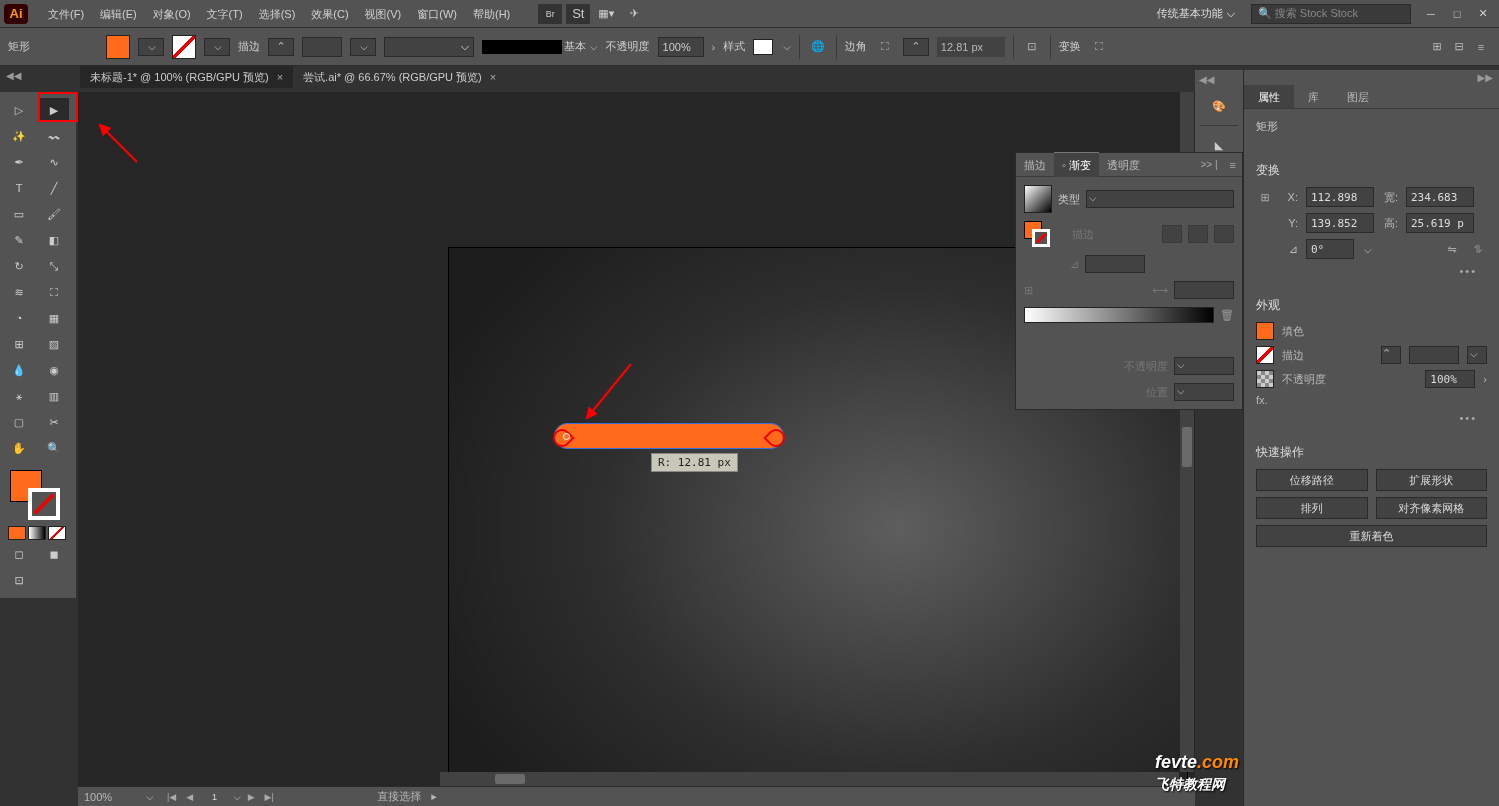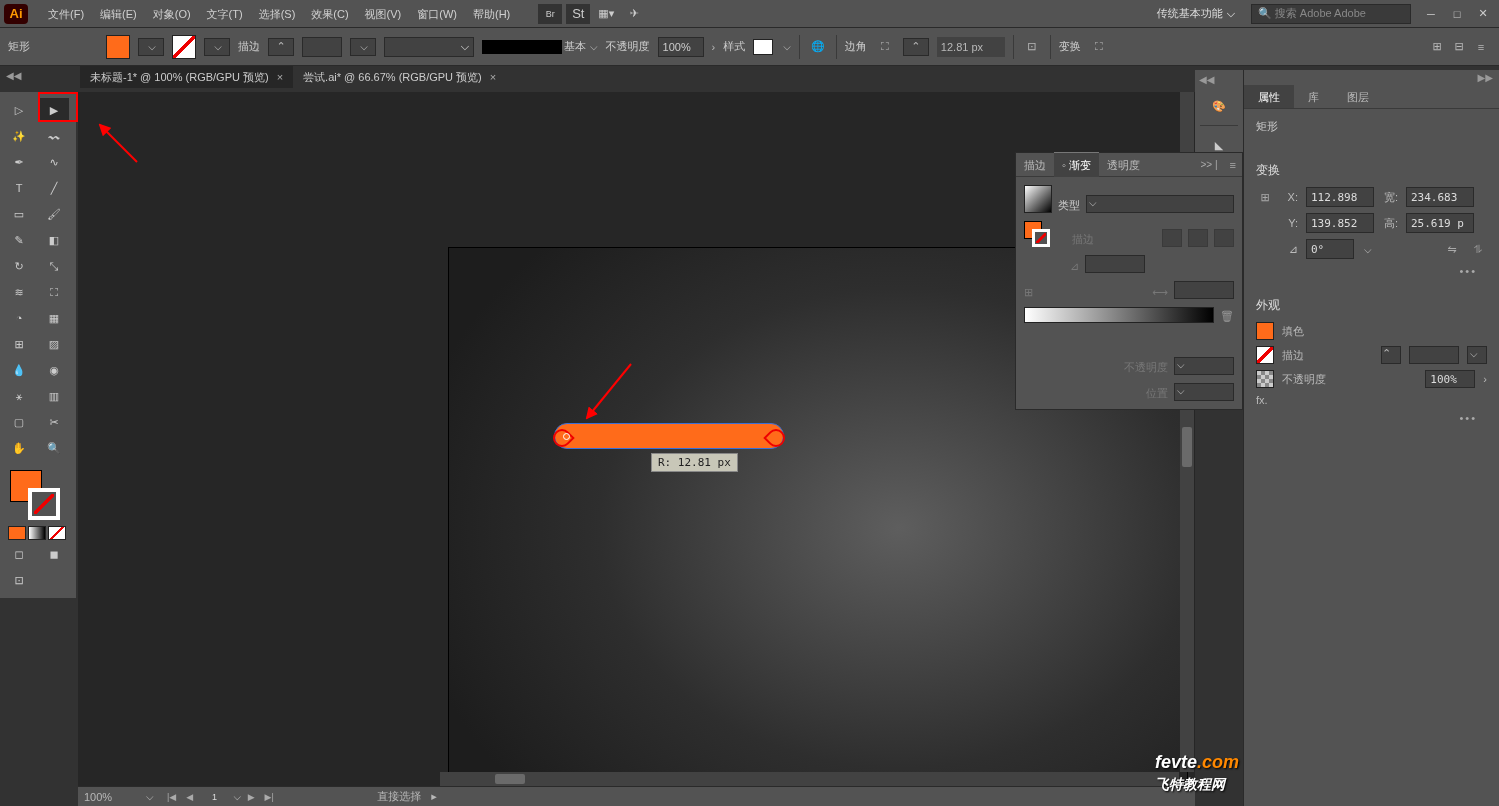--- a/index.html
+++ b/index.html
@@ -74,21 +74,21 @@
 .dock-sep { width: 38px; height: 1px; background: #3a3a3a; margin: 3px 0; }
 
 
 .grad-panel { position: absolute; top: 152px; right: 256px; width: 228px; background: #535353; border: 1px solid #2a2a2a; }
 .grad-tabs { height: 24px; display: flex; align-items: center; border-bottom: 1px solid #3a3a3a; }
 .gp-tab { padding: 0 8px; line-height: 24px; color: #bbb; }
 .gp-tab.active { background: #424242; color: #fff; border-top: 1px solid #777; }
 .gp-ext { margin-left: auto; padding: 0 6px; color: #aaa; font-size: 10px; }
 .gp-menu { padding: 0 6px; color: #aaa; }
 .gp-body { padding: 8px; display: flex; flex-direction: column; gap: 8px; }
-.gp-row { display: flex; align-items: flex-end; gap: 6px; }
+.gp-row { display: flex; align-items: center; gap: 6px; }
 .gp-preview { width: 28px; height: 28px; background: linear-gradient(135deg,#fff,#000); border: 1px solid #222; }
 .gp-label { color: #ccc; }
 .gp-dd { flex: 1; height: 18px; background: #424242; border: 1px solid #2a2a2a; }
 .gp-fsw { position: relative; width: 26px; height: 26px; }
 .gp-fsw .f { position: absolute; left: 0; top: 0; width: 18px; height: 18px; background: #ff6b1a; border: 1px solid #000; }
 .gp-fsw .s { position: absolute; left: 8px; top: 8px; width: 18px; height: 18px; background: #535353; border: 3px solid #fff; }
 .gp-fsw .s::after { content:""; position:absolute; inset:1px; background:linear-gradient(135deg,transparent 40%,#e00 40%,#e00 60%,transparent 60%); }
 .gp-disabled { color: #777; }
 .gp-icon { width: 20px; height: 18px; background: #424242; border: 1px solid #3a3a3a; }
 .gp-slider { height: 16px; background: linear-gradient(to right, #fff, #000); border: 1px solid #222; flex: 1; }
@@ -149,21 +149,21 @@
     <div class="mi" style="background:#333;font-size:9px;">Br</div>
     <div class="mi" style="background:#333;font-size:13px;">St</div>
     <div class="mi">▦▾</div>
     <div class="mi">✈</div>
   </div>
   <div class="menubar-right">
     <div class="workspace-dd">
         <span>传统基本功能</span>
         <span>⌵</span>
       </div>
-    <div class="search-box"><span>🔍</span>&nbsp;<span>搜索 Adobe Adobe</span></div>
+    <div class="search-box"><span>🔍</span>&nbsp;<span>搜索 Stock Stock</span></div>
     <div class="win-controls">
       <div class="win-btn">─</div>
       <div class="win-btn">□</div>
       <div class="win-btn">✕</div>
     </div>
   </div>
 </div>
 
 <div class="controlbar">
   <span class="cb-label">矩形</span>
@@ -430,20 +430,34 @@
         <span>不透明度</span>
         <div style="flex:1"></div>
         <div class="ap-val">100%</div>
         <span>›</span>
       </div>
     <div class="ps-row">
         <span style="">fx.</span>
       </div>
     <div class="ps-dots">•••</div>
   </div>
+  <div class="props-section">
+    <div class="ps-title">快速操作</div>
+    <div class="ps-row">
+        <div class="qa-btn">位移路径</div>
+        <div class="qa-btn">扩展形状</div>
+      </div>
+    <div class="ps-row">
+        <div class="qa-btn">排列</div>
+        <div class="qa-btn">对齐像素网格</div>
+      </div>
+    <div class="ps-row">
+        <div class="qa-btn qa-wide">重新着色</div>
+      </div>
+  </div>
 </div>
 
 <div class="statusbar">
   <span class="sb-zoom">100%</span>
     <span class="dd-caret"></span>
   <div class="nav-btns">
     <div class="nav-btn">|◀</div>
     <div class="nav-btn">◀</div>
     <div class="nav-btn" style="width:30px;color:#ddd;">1</div>
     <span class="dd-caret"></span>

